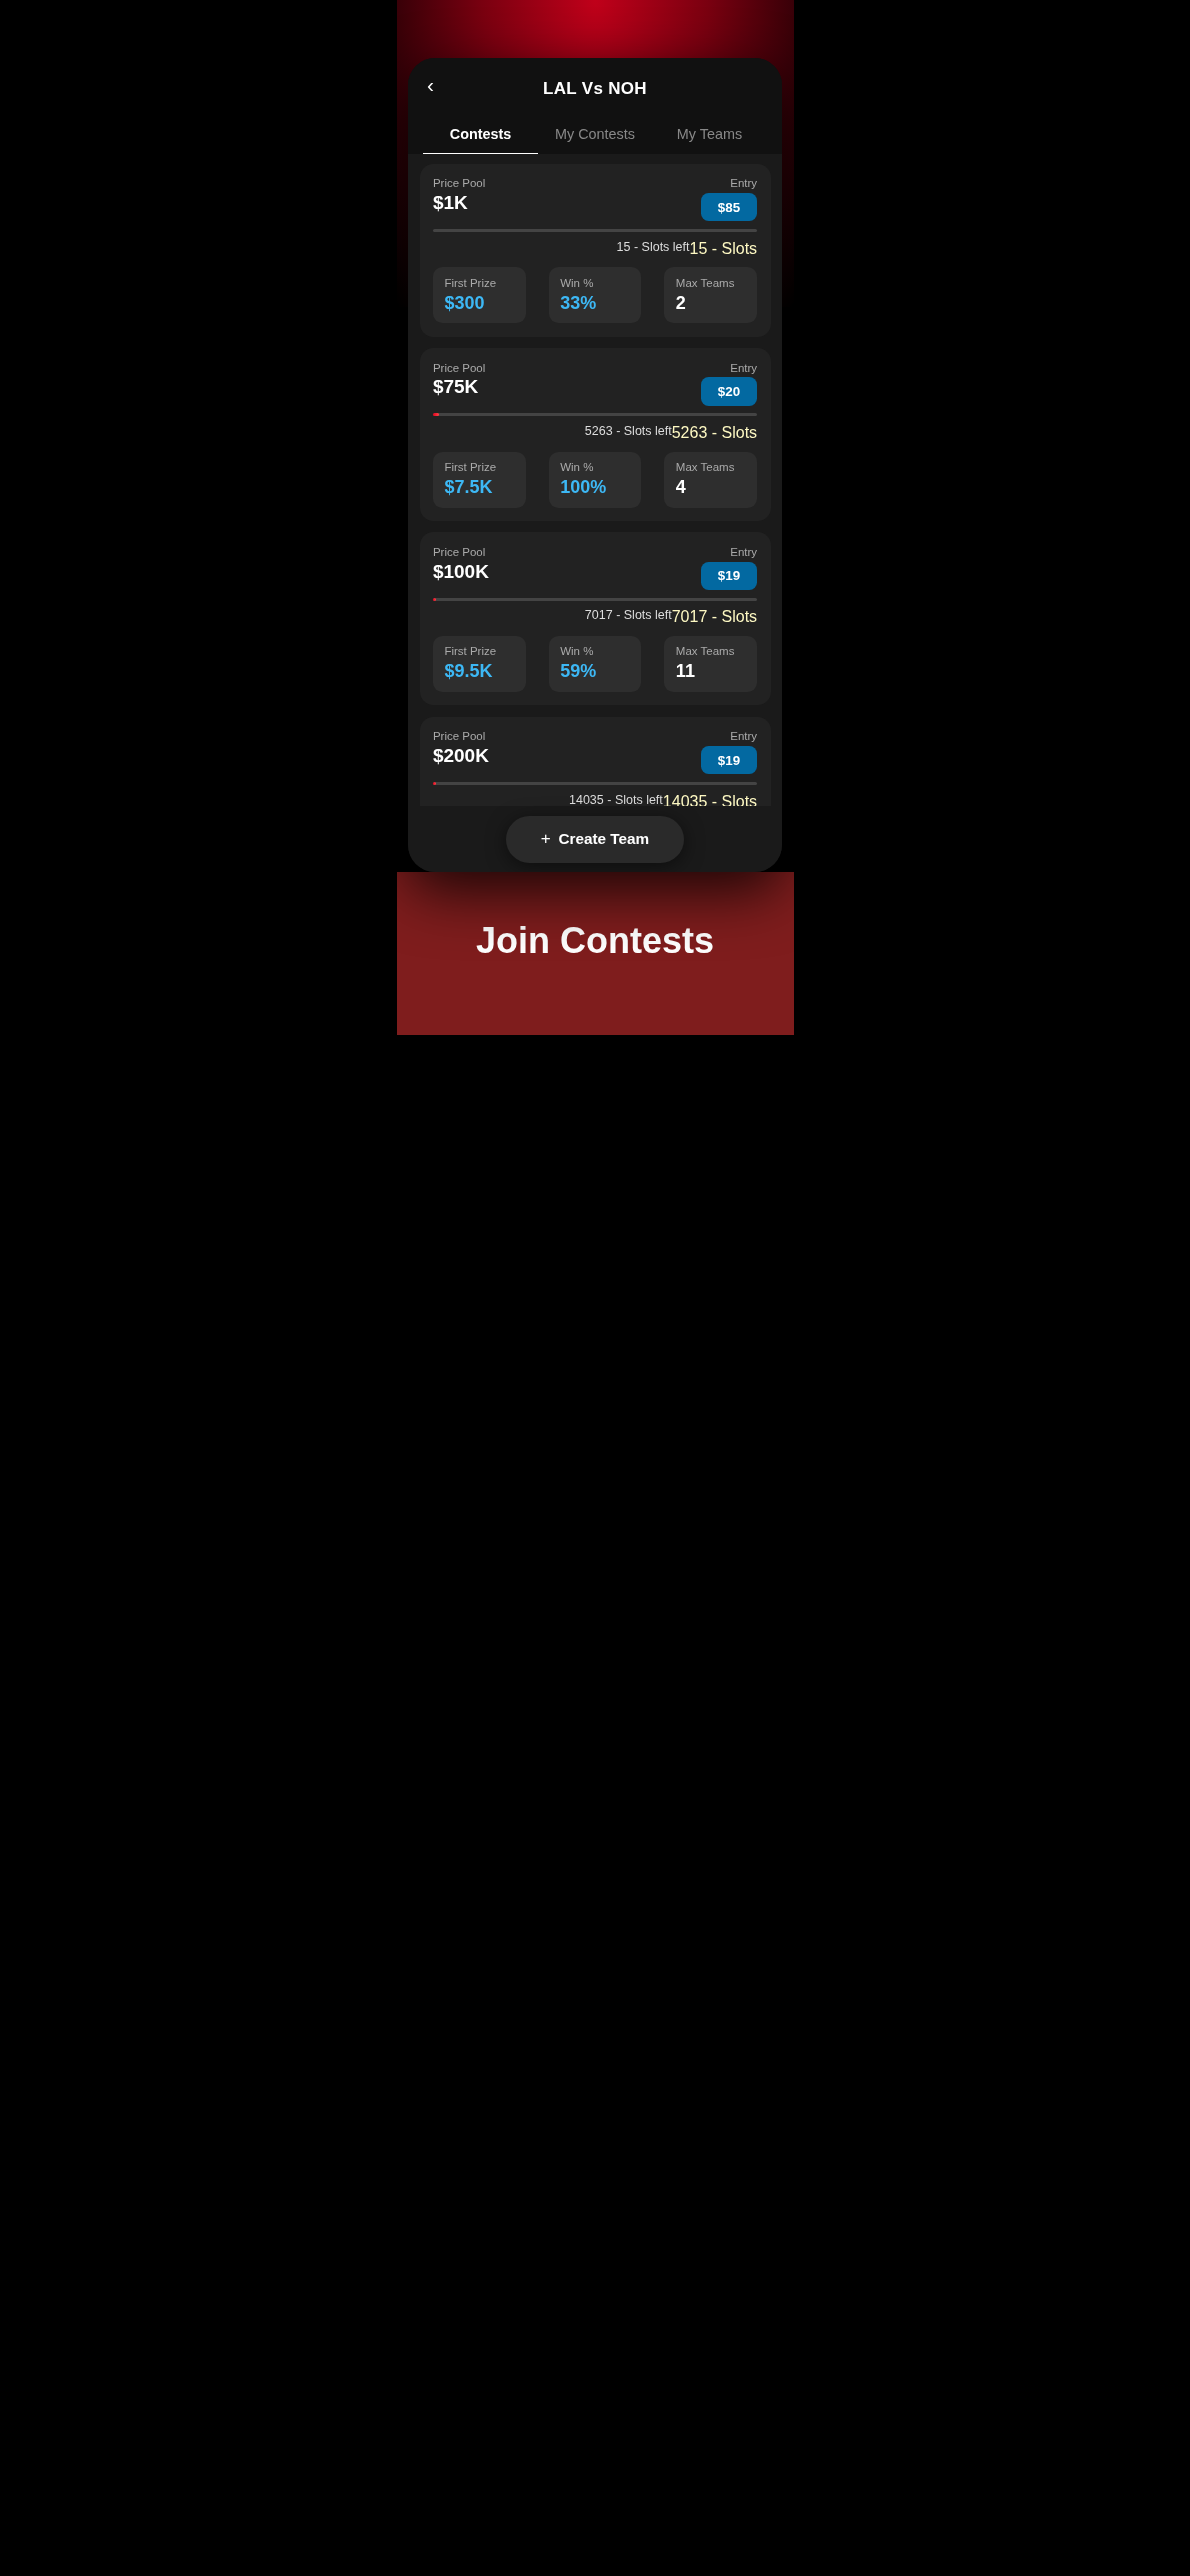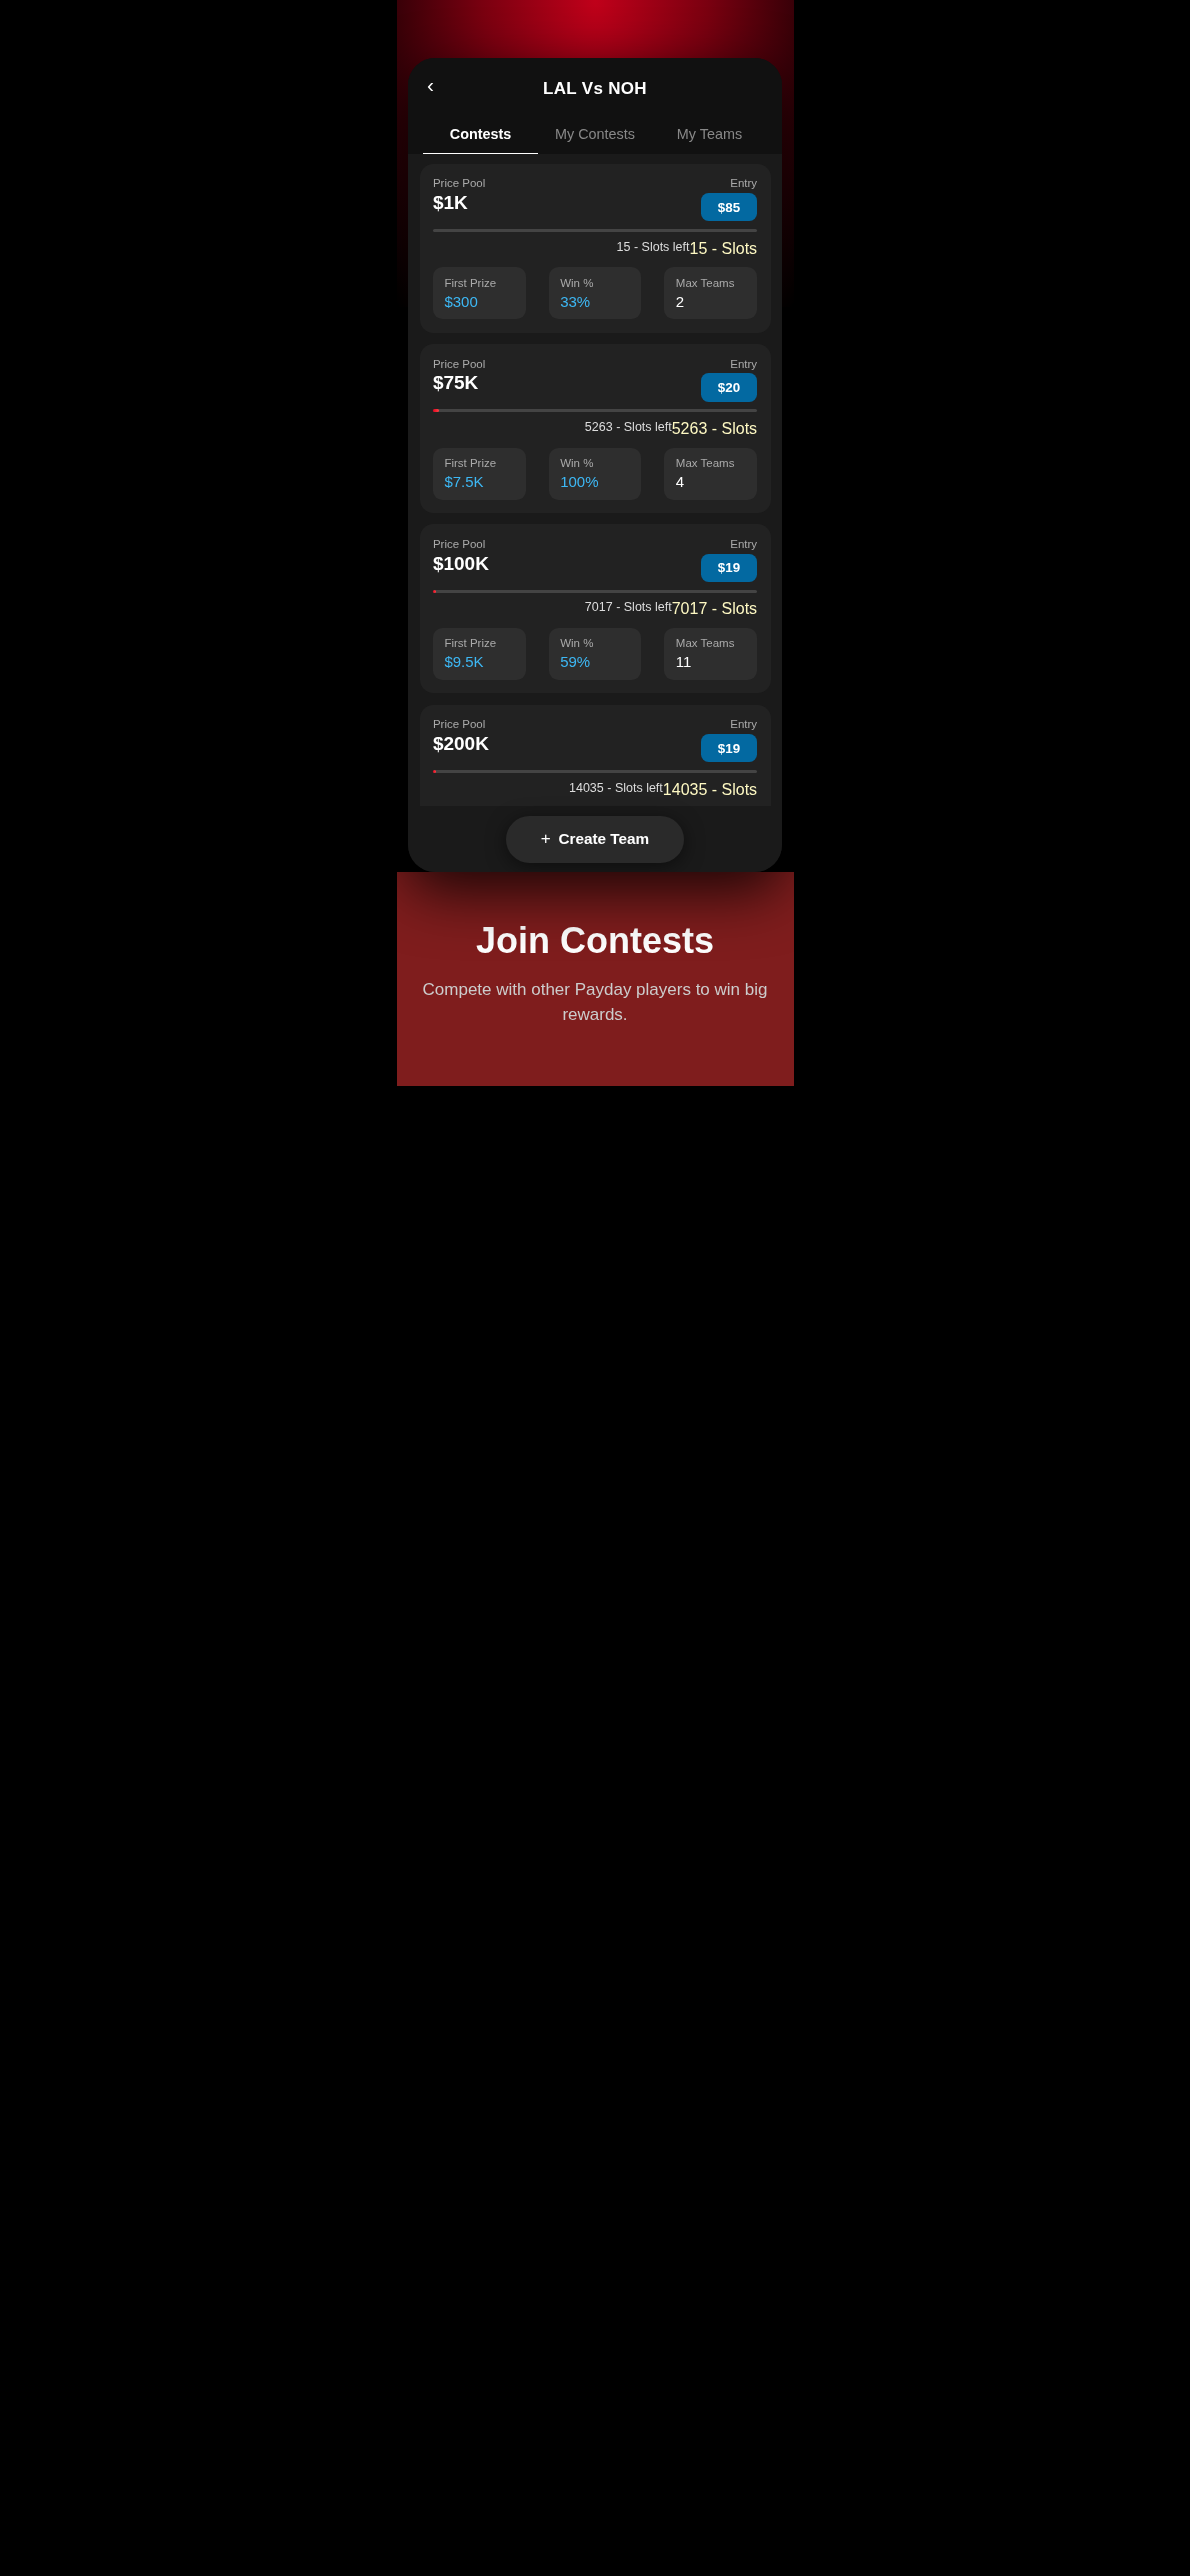--- a/index.html
+++ b/index.html
@@ -198,22 +198,22 @@
     }
 
     .stat-label {
       color: #aaa;
       font-size: 11.5px;
       margin-bottom: 3.8px;
     }
 
     .stat-value {
       color: #3db8f5;
-      font-size: 15px;
-      font-weight: 400;
+      font-size: 18px;
+      font-weight: 700;
     }
 
     .stat-value.white {
       color: #fff;
     }
 
     .stat-value.blue {
       color: #3db8f5;
     }
 
@@ -428,17 +428,16 @@
       <button class="create-team-btn">
         <span class="plus-icon">+</span>
         <span>Create Team</span>
       </button>
     </div>
 
   </div>
 
   <div class="bottom-section">
     <div class="join-title">Join Contests</div>
-    <div class="join-desc">Compete with other Payday players to win big rewards.</div>
   </div>
 
 </div>
 
 
 </body></html>

